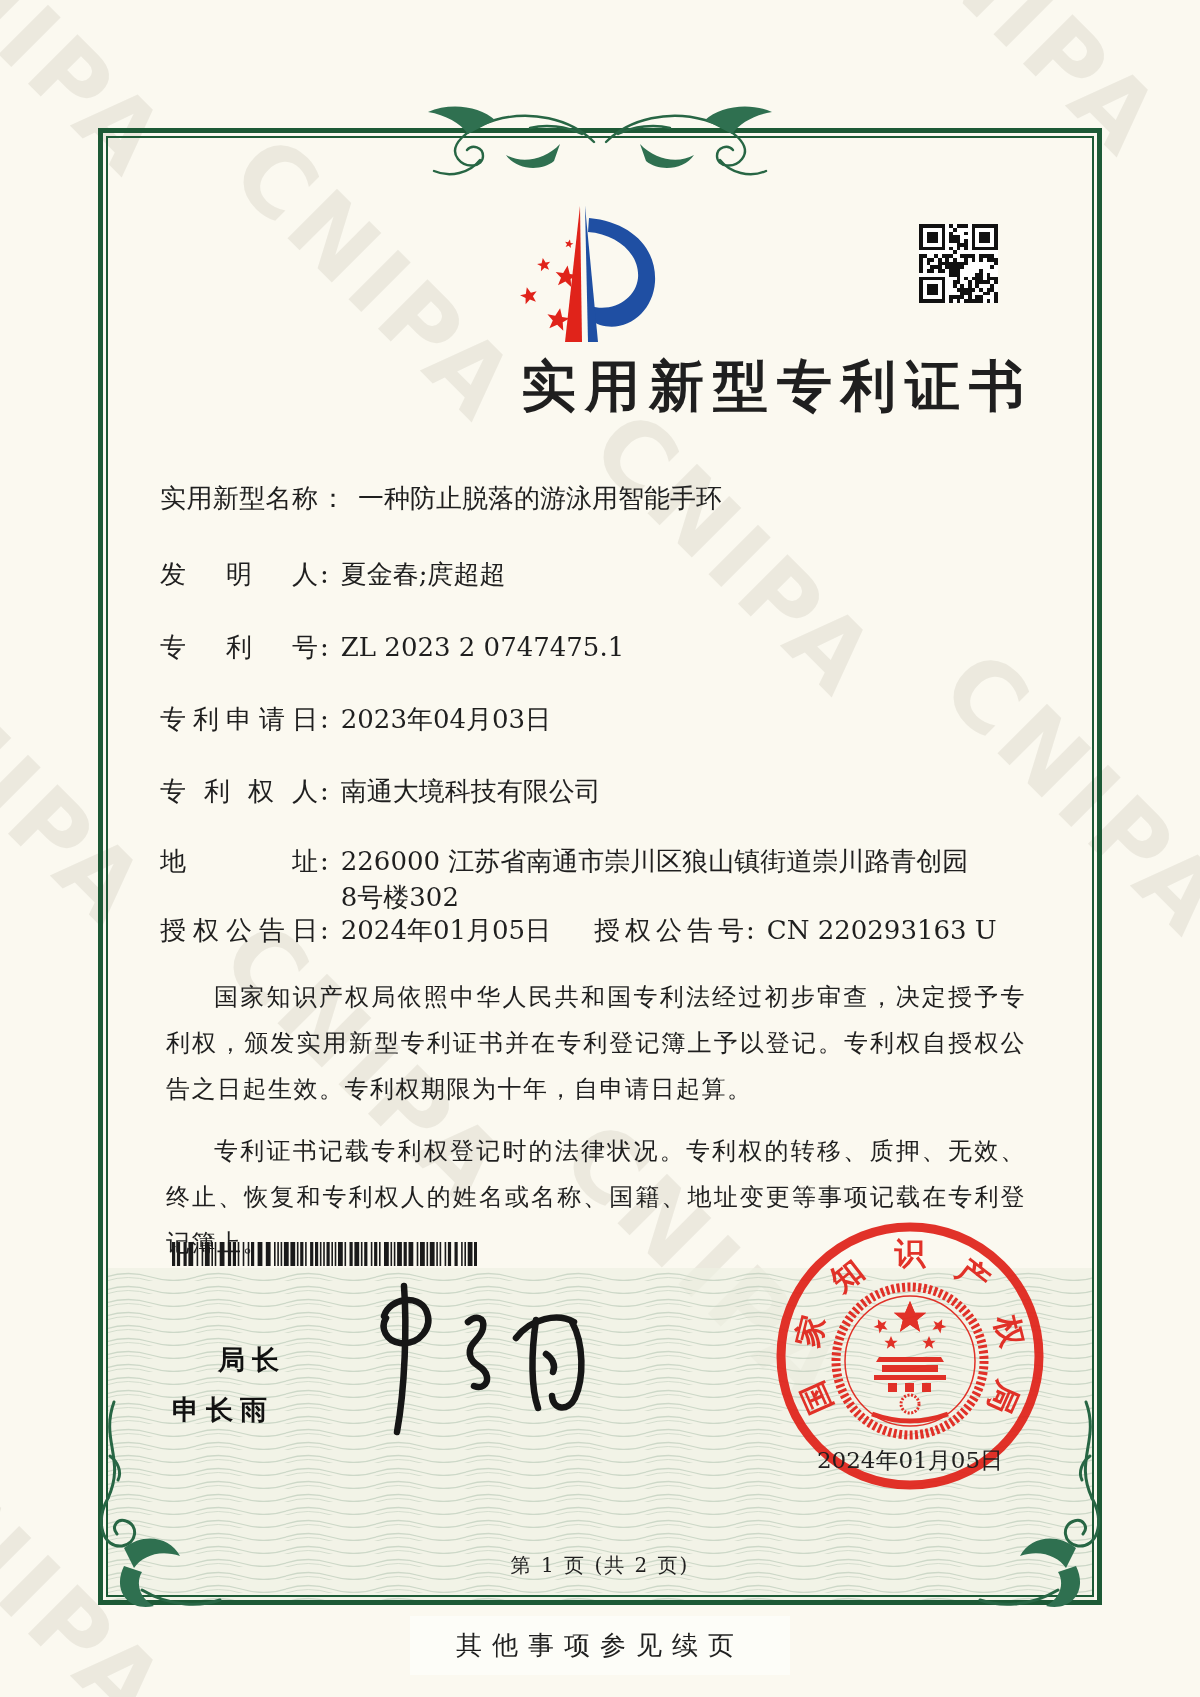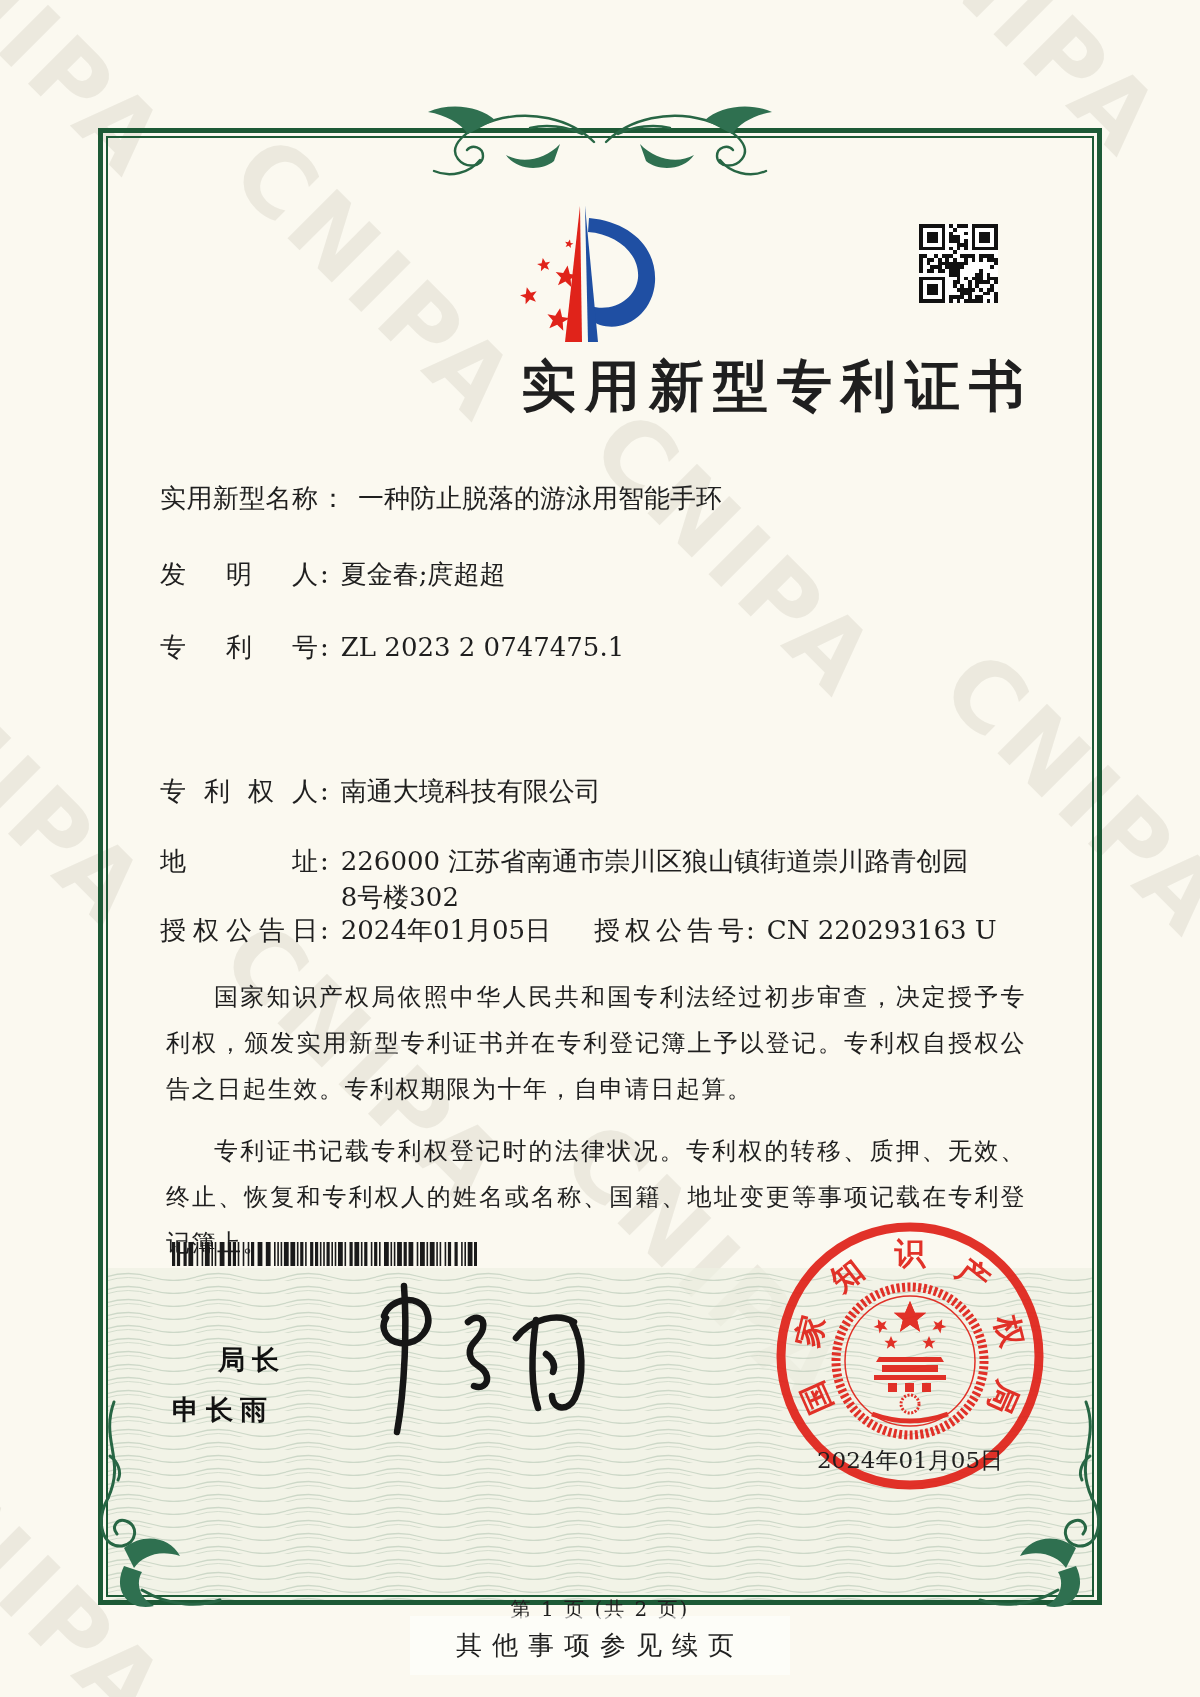--- a/index.html
+++ b/index.html
@@ -59,21 +59,21 @@
     text-align:justify;text-indent:2em;
   }
   .barcode{position:absolute;left:172px;top:1242px;width:306px;height:24px;z-index:3;}
   .director{position:absolute;left:172px;z-index:3;
     font-family:"DejaVu Sans","Liberation Sans",sans-serif;
     font-weight:700;font-size:27px;letter-spacing:7px;color:#111;}
   .director.t1{top:1342px;margin-left:46px;}
   .director.t2{top:1392px;font-family:Liberation Mono, monospace;}
   .signature{position:absolute;left:340px;top:1278px;width:270px;height:168px;z-index:3;}
   .seal{position:absolute;left:770px;top:1216px;width:280px;height:280px;z-index:4;}
-  .pagefooter{position:absolute;left:100px;top:1552px;width:1000px;text-align:center;font-size:20px;letter-spacing:2px;z-index:3;margin-top:44px;}
+  .pagefooter{position:absolute;left:100px;top:1552px;width:1000px;text-align:center;font-size:20px;letter-spacing:2px;z-index:3;}
   .contnote{position:absolute;left:0;top:1616px;width:1200px;text-align:center;z-index:3;}
   .contnote span{
     display:inline-block;padding:12px 46px;background:rgba(255,255,254,.6);
     font-size:26px;letter-spacing:10px;
   }
 </style>
 </head>
 <body>
 
 <div class="page">
@@ -396,20 +396,23 @@
 
   <div class="frow" style="top:480px">
     <span class="flabel">实用新型名称</span><span class="fcolon">：</span><span class="fvalue">一种防止脱落的游泳用智能手环</span>
   </div>
   <div class="frow" style="top:556px">
     <span class="flabel">发明人</span><span class="fcolon">:</span><span class="fvalue">夏金春;庹超超</span>
   </div>
   <div class="frow" style="top:629px">
     <span class="flabel">专利号</span><span class="fcolon">:</span><span class="fvalue">ZL 2023 2 0747475.1</span>
   </div>
+  <div class="frow" style="top:701px">
+    <span class="flabel">专利申请日</span><span class="fcolon">:</span><span class="fvalue">2023年04月03日</span>
+  </div>
   <div class="frow" style="top:773px">
     <span class="flabel">专利权人</span><span class="fcolon">:</span><span class="fvalue">南通大境科技有限公司</span>
   </div>
   <div class="frow" style="top:843px">
     <span class="flabel">地址</span><span class="fcolon">:</span><span class="fvalue wrap">226000 江苏省南通市崇川区狼山镇街道崇川路青创园8号楼302</span>
   </div>
   <div class="frow" style="top:912px">
     <span class="flabel">授权公告日</span><span class="fcolon">:</span><span class="fvalue">2024年01月05日</span>
   </div>
   <div class="grant2" style="top:912px">

